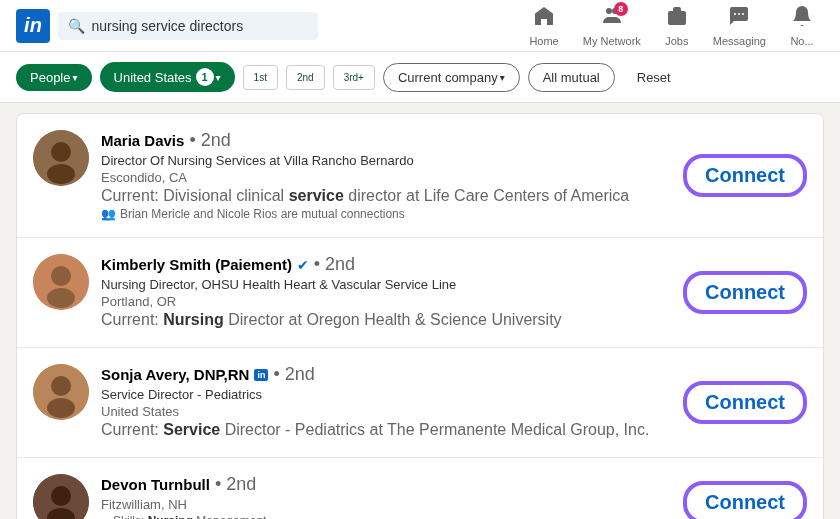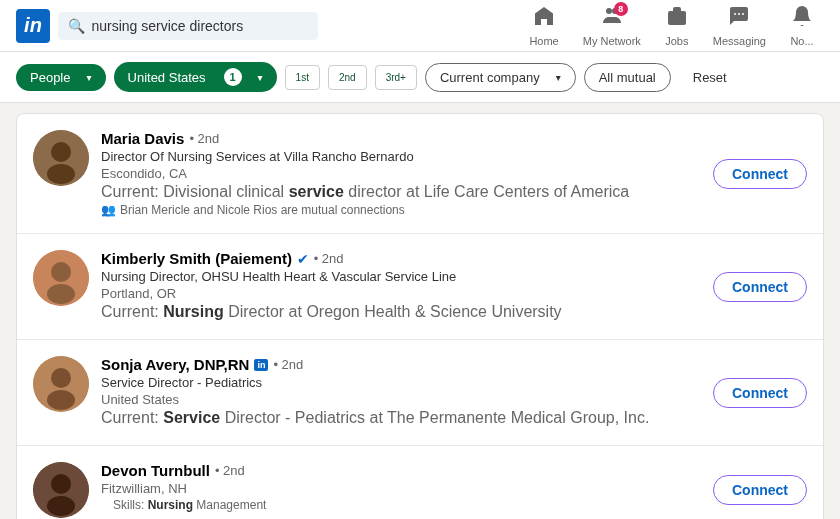--- a/index.html
+++ b/index.html
@@ -104,21 +104,21 @@
       gap: 8px;
     }
     .filter-btn {
       border: none;
       border-radius: 20px;
       padding: 6px 14px;
       font-size: 13px;
       cursor: pointer;
       display: flex;
       align-items: center;
-      gap: 16px;
+      gap: 2px;
     }
     .filter-btn-green {
       background: #057642;
       color: #fff;
     }
     .filter-btn-outline {
       background: #fff;
       color: #333;
       border: 1px solid #666;
     }
@@ -191,21 +191,21 @@
       align-items: center;
       gap: 5px;
       margin-bottom: 2px;
     }
     .result-name {
       font-size: 15px;
       font-weight: 600;
       color: #000;
     }
     .result-degree {
-      font-size: 13px;
+      font-size: 18px;
       color: #666;
     }
     .verified-icon {
       color: #0a66c2;
       font-size: 14px;
     }
     .in-badge {
       background: #0a66c2;
       color: #fff;
       font-size: 9px;
@@ -233,26 +233,26 @@
       font-weight: 600;
     }
     .result-mutual {
       font-size: 12px;
       color: #666;
       display: flex;
       align-items: center;
       gap: 4px;
     }
     .connect-btn {
-      border: 1px solid #8b5cf6;
+      border: 4px solid #8b5cf6;
       background: #fff;
       color: #0a66c2;
       border-radius: 20px;
       padding: 6px 18px;
-      font-size: 14px;
+      font-size: 20px;
       font-weight: 600;
       cursor: pointer;
       white-space: nowrap;
       align-self: center;
       margin-left: 16px;
     }
     .skills-label {
       font-size: 12px;
       color: #666;
       margin-left: 12px;

